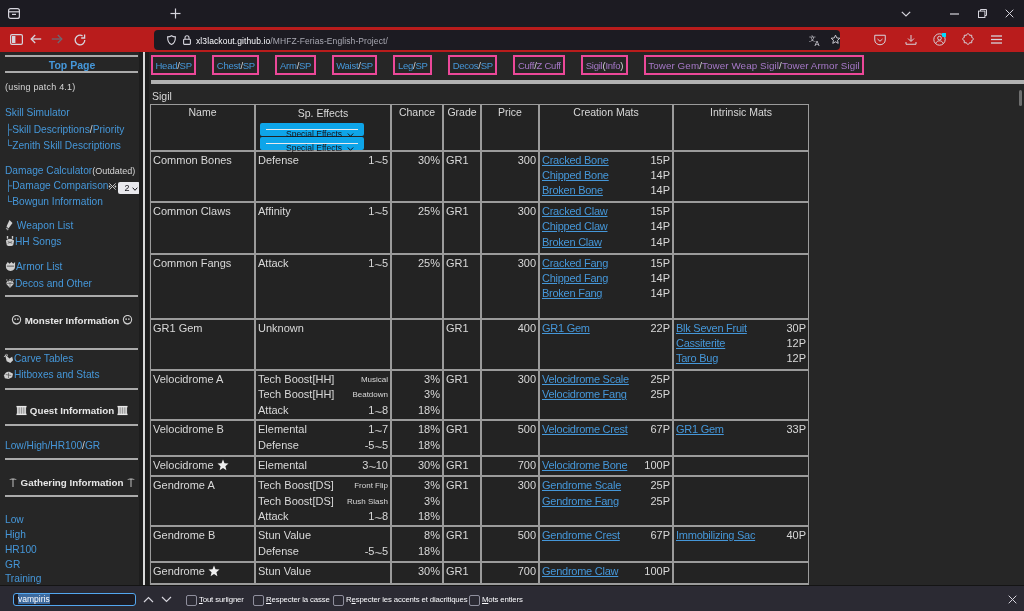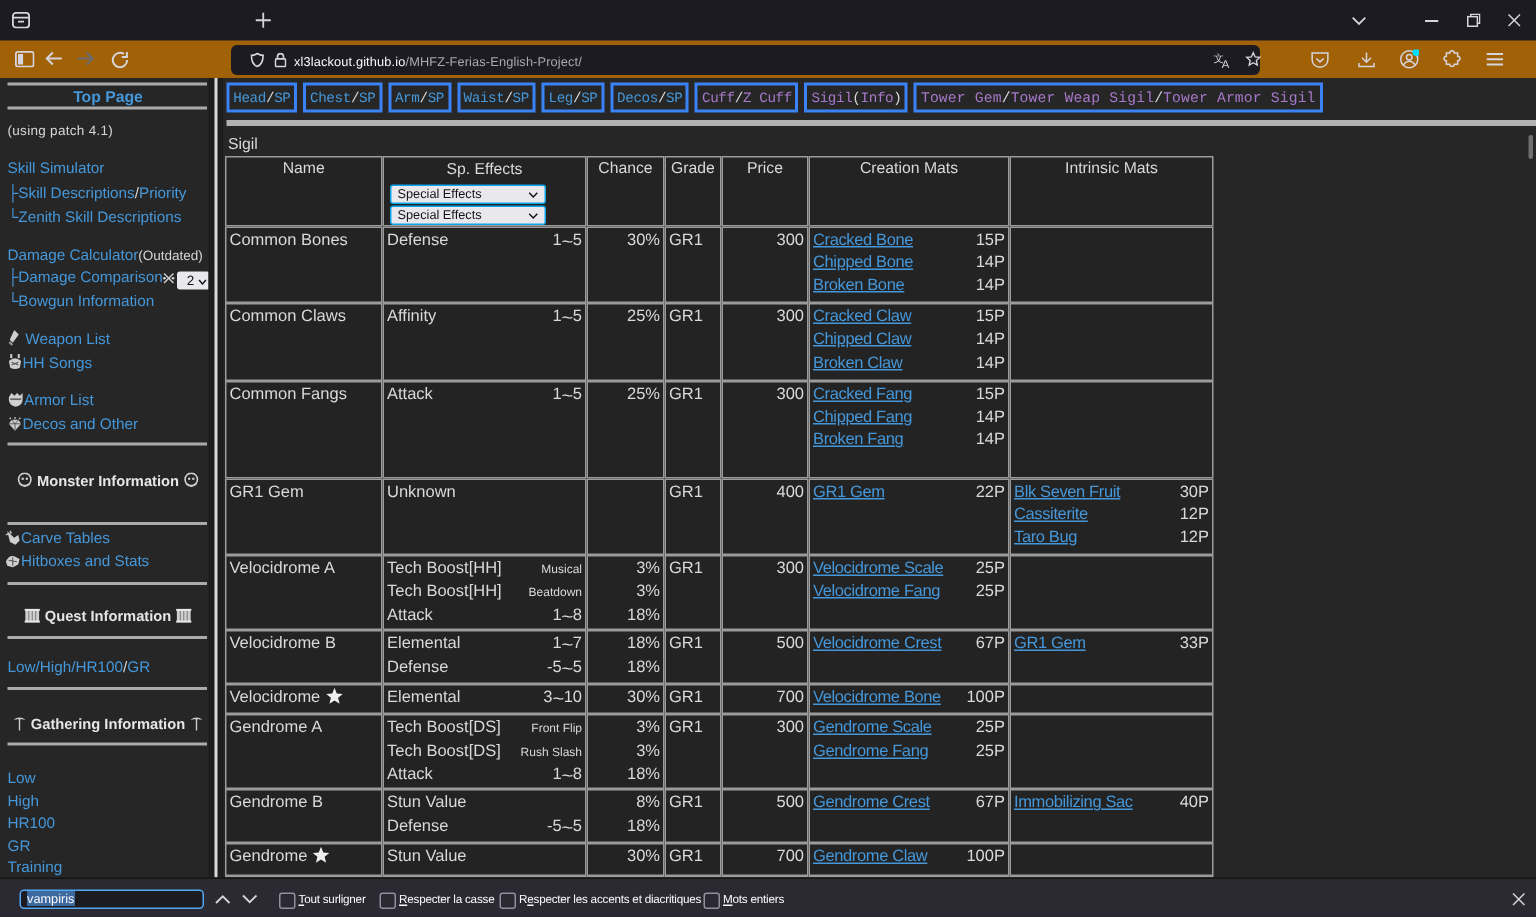--- a/index.html
+++ b/index.html
@@ -2,21 +2,21 @@
 <html><head>
 <meta charset="utf-8">
 <style>
   html,body{margin:0;padding:0;width:1024px;height:611px;overflow:hidden;background:#262626;
     font-family:"Liberation Sans",sans-serif;}
   .abs{position:absolute;}
   
   #tabbar{position:absolute;left:0;top:0;width:1024px;height:27px;background:#1c1b22;}
   #tab{position:absolute;left:28px;top:3px;width:137px;height:21px;background:#42414d;border-radius:4px;}
   #tab .title{position:absolute;left:12px;top:6px;font-size:8.5px;color:#fbfbfe;}
-  #navbar{position:absolute;left:0;top:27px;width:1024px;height:25px;background:#a16207;}
+  #navbar{position:absolute;left:0;top:27px;width:1024px;height:25px;background:#b91c1c;}
   #urlbar{position:absolute;left:154px;top:2.5px;width:686px;height:20px;background:#1c1b22;border-radius:4px;}
   #urlbar .url{position:absolute;left:42px;top:6px;font-size:8.5px;color:#fbfbfe;white-space:nowrap;letter-spacing:0.1px;}
   #urlbar .url .dim{color:#a9a9b3;}
   
   #sidebar{position:absolute;left:0;top:52px;width:139px;height:533px;background:#262626;overflow:hidden;
     font-size:10.2px;color:#d6d6d6;}
   #sidebar div{position:absolute;white-space:nowrap;text-align:center;}
   #divider{position:absolute;left:139px;top:52px;width:10px;height:533px;background:#1d1d1d;}
   #divider .line{position:absolute;left:3.5px;top:0;width:2.5px;height:533px;background:#d9d9d9;}
   #main{position:absolute;left:149px;top:52px;width:875px;height:533px;background:#262626;overflow:hidden;
@@ -24,36 +24,36 @@
   #findbar{position:absolute;left:0;top:585px;width:1024px;height:26px;background:#2b2a33;border-top:1px solid #141414;box-sizing:border-box;padding-left:32px;}
   a{text-decoration:none;}
   #tbl a{text-decoration:underline;}
   .lk{color:#4597d9;}
   .vlk{color:#a678c8;text-align:center;}
   .shr{position:absolute;height:2px;background:#ababab;left:5px;width:133px;}
   .shead{font-weight:bold;font-size:9.8px;color:#e6e6e6;width:134px;text-align:center;left:5px;}
   .sicon{display:inline-block;vertical-align:-2px;}
   
   #navrow{position:absolute;left:2px;top:3px;white-space:nowrap;}
-  .nbox{display:inline-block;border:2px solid #3b82f6;padding:2.5px 2.5px;margin-right:4px;font-size:9.5px;color:#d9d9d9;letter-spacing:-0.25px;font-family:Liberation Mono, monospace;}
+  .nbox{display:inline-block;border:2px solid #ec4899;padding:2.5px 2.5px;margin-right:16px;font-size:9.5px;color:#d9d9d9;letter-spacing:-0.25px;}
   .nbox.wide{font-size:9.8px;letter-spacing:0.1px;}
   #mainhr{position:absolute;left:2px;top:28px;width:873px;height:3.5px;background:#b2b2b2;}
   #sigil-label{position:absolute;left:3px;top:38px;font-size:10.5px;color:#d9d9d9;}
   
   #tbl{position:absolute;left:1px;top:52px;border-collapse:separate;border-spacing:0;}
   #tbl td,#tbl th{border:1px solid #9b9b9b;background:#232323;vertical-align:top;padding:1px 2px;
     font-size:11px;font-weight:normal;color:#d9d9d9;box-sizing:border-box;}
   #tbl .ln{height:15.4px;line-height:15.4px;white-space:nowrap;}
   .fx-line{display:flex;justify-content:space-between;}
   .fx-line .q{font-size:8px;align-self:center;}
   .num{text-align:right;}
   .mat{display:flex;justify-content:space-between;}
   .mat a{letter-spacing:-0.25px;}
-  .fsel{width:104px;height:13px;background:#e9e9ed;border:1px solid #0ea5e9;border-radius:2px;
-    color:#15141a;font-size:8.5px;line-height:11px;padding-left:4px;box-sizing:border-box;position:relative;margin:1.5px 0 0 2px;text-align:left;}
+  .fsel{width:104px;height:13px;background:#e9e9ed;border:6px solid #0ea5e9;border-radius:2px;
+    color:#15141a;font-size:8.5px;line-height:11px;padding-left:20px;box-sizing:border-box;position:relative;margin:1.5px 0 0 2px;text-align:left;}
   .fsel svg{position:absolute;right:4px;top:4px;}
   .fsel+.fsel{margin-top:1px;}
   .star{display:inline-block;vertical-align:-2px;}
   .wv{display:inline-block;transform:translateY(1.6px) scaleX(1.25);margin:0 0.5px;}
   .fchk{position:absolute;top:8.5px;width:9px;height:9px;border:1px solid #8f8f9d;border-radius:2px;background:#2b2a33;}
   .flbl{position:absolute;top:9px;font-size:7.8px;color:#fbfbfe;letter-spacing:-0.15px;}
 </style>
 </head>
 <body>
 

